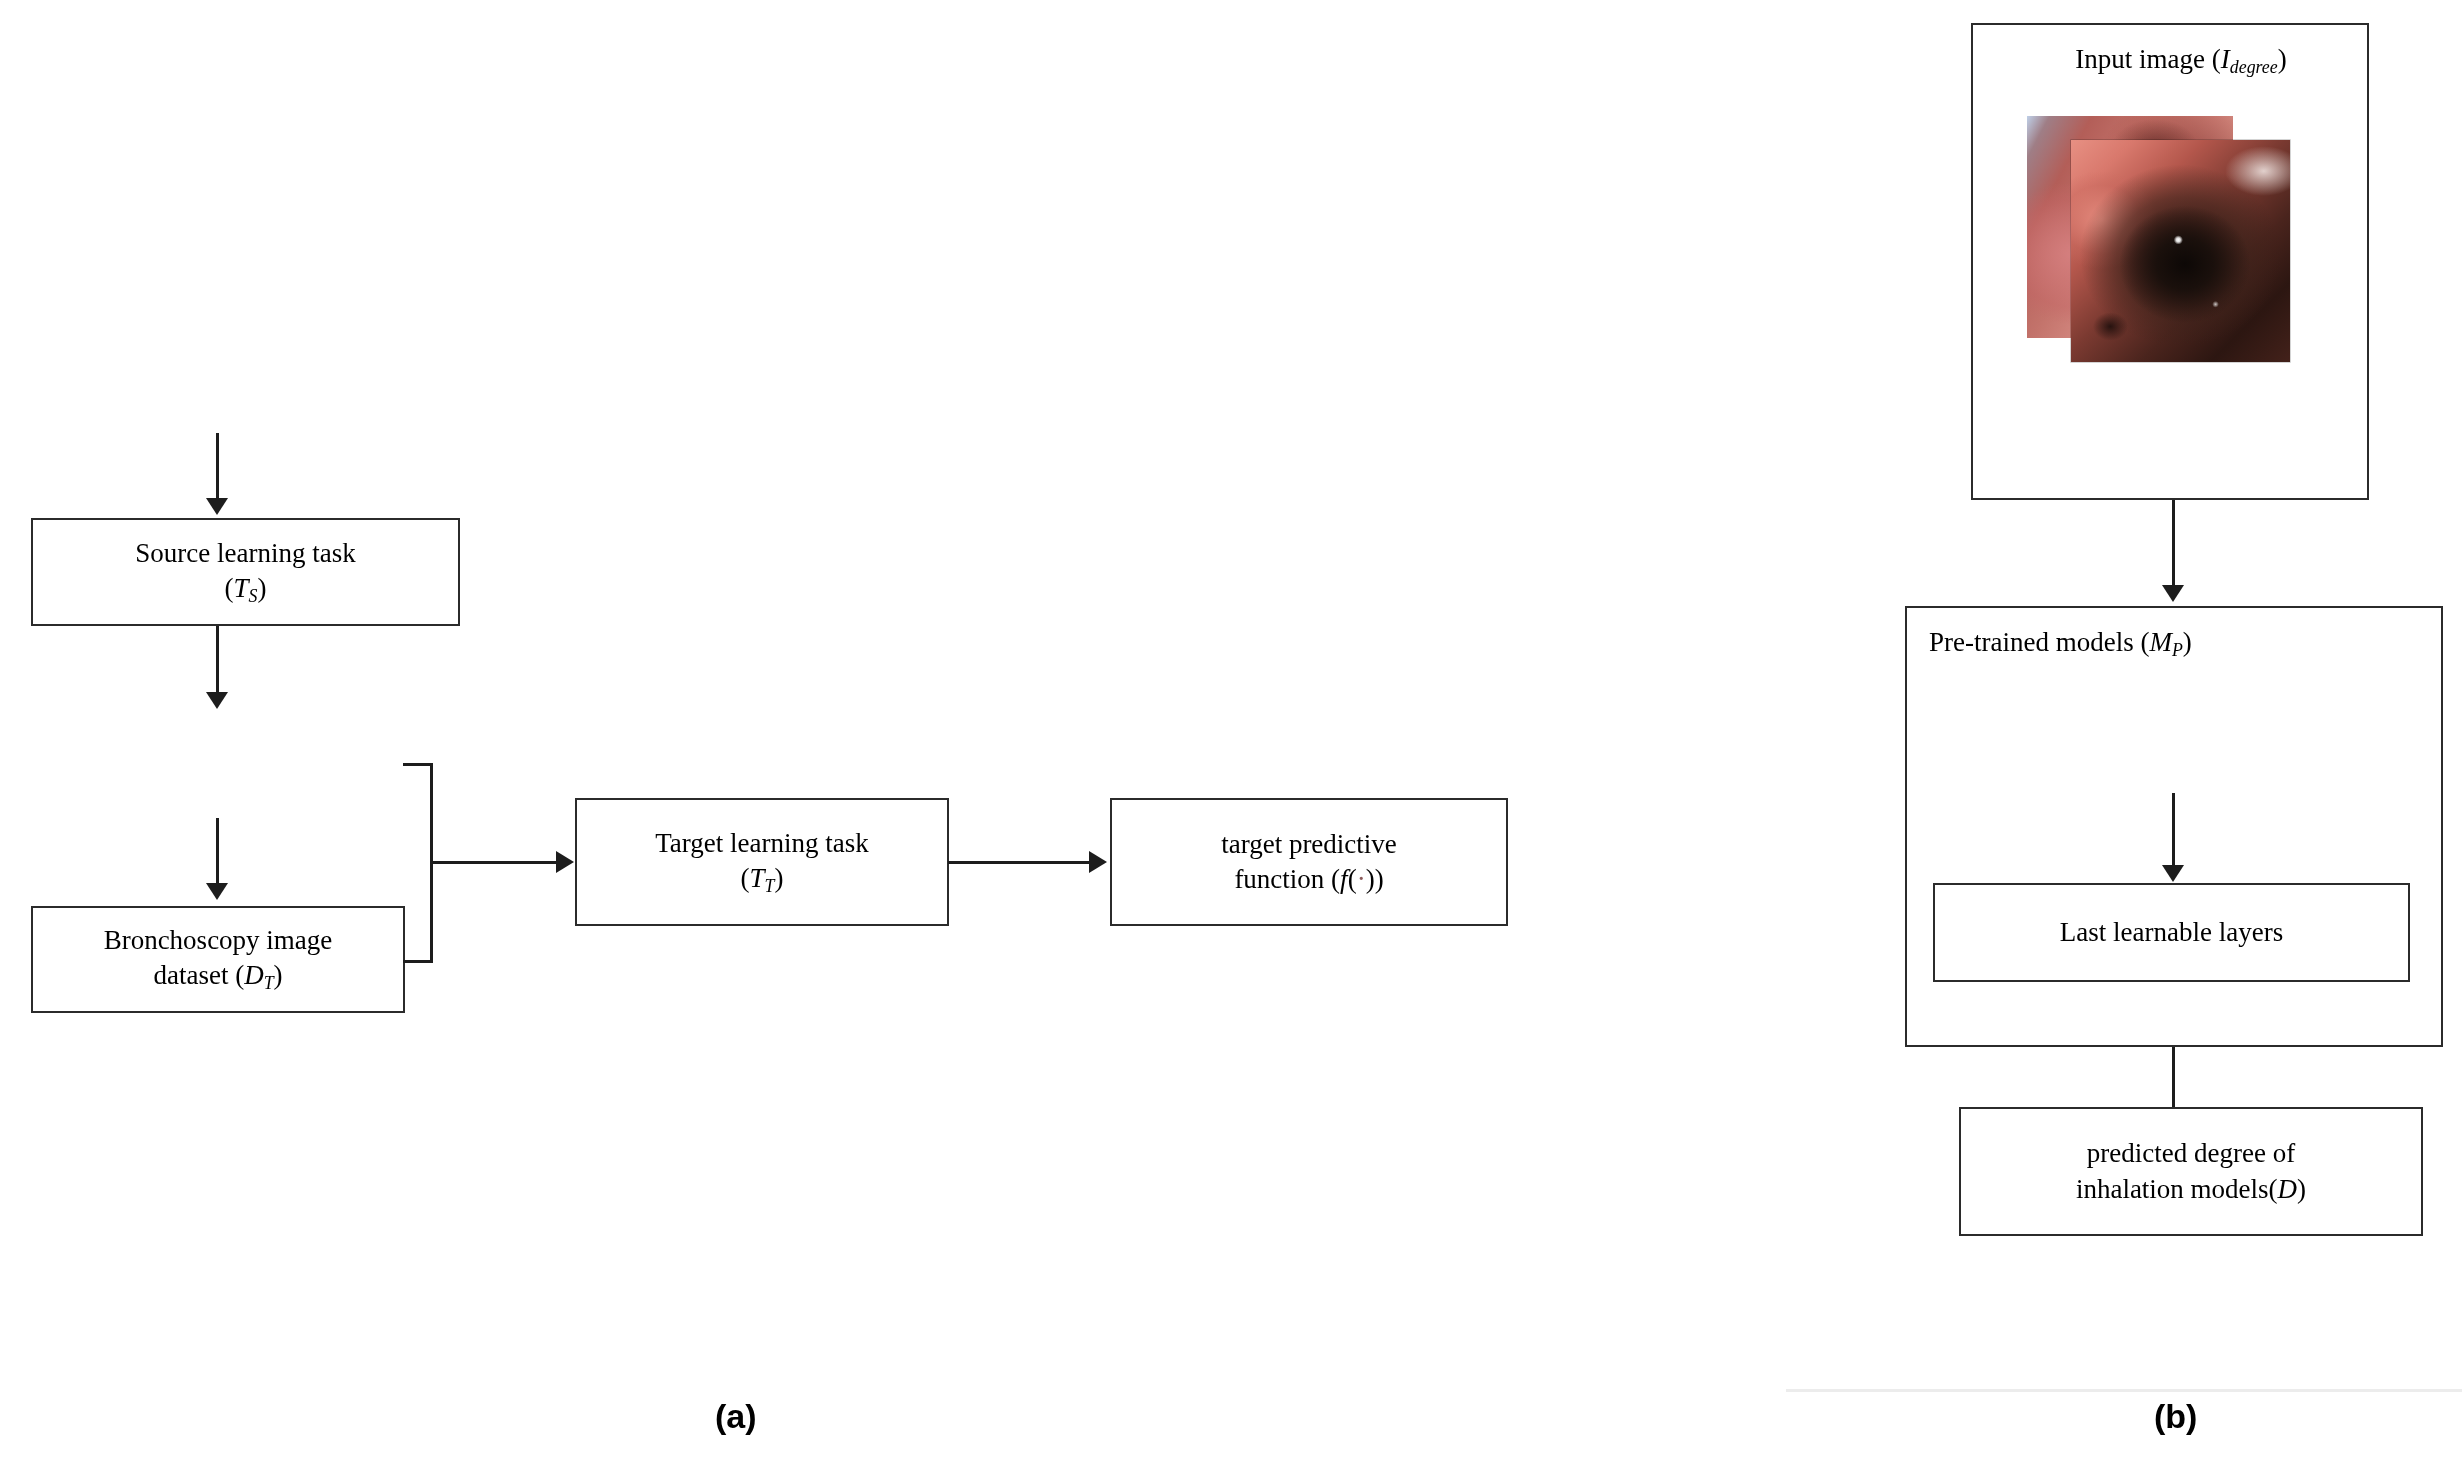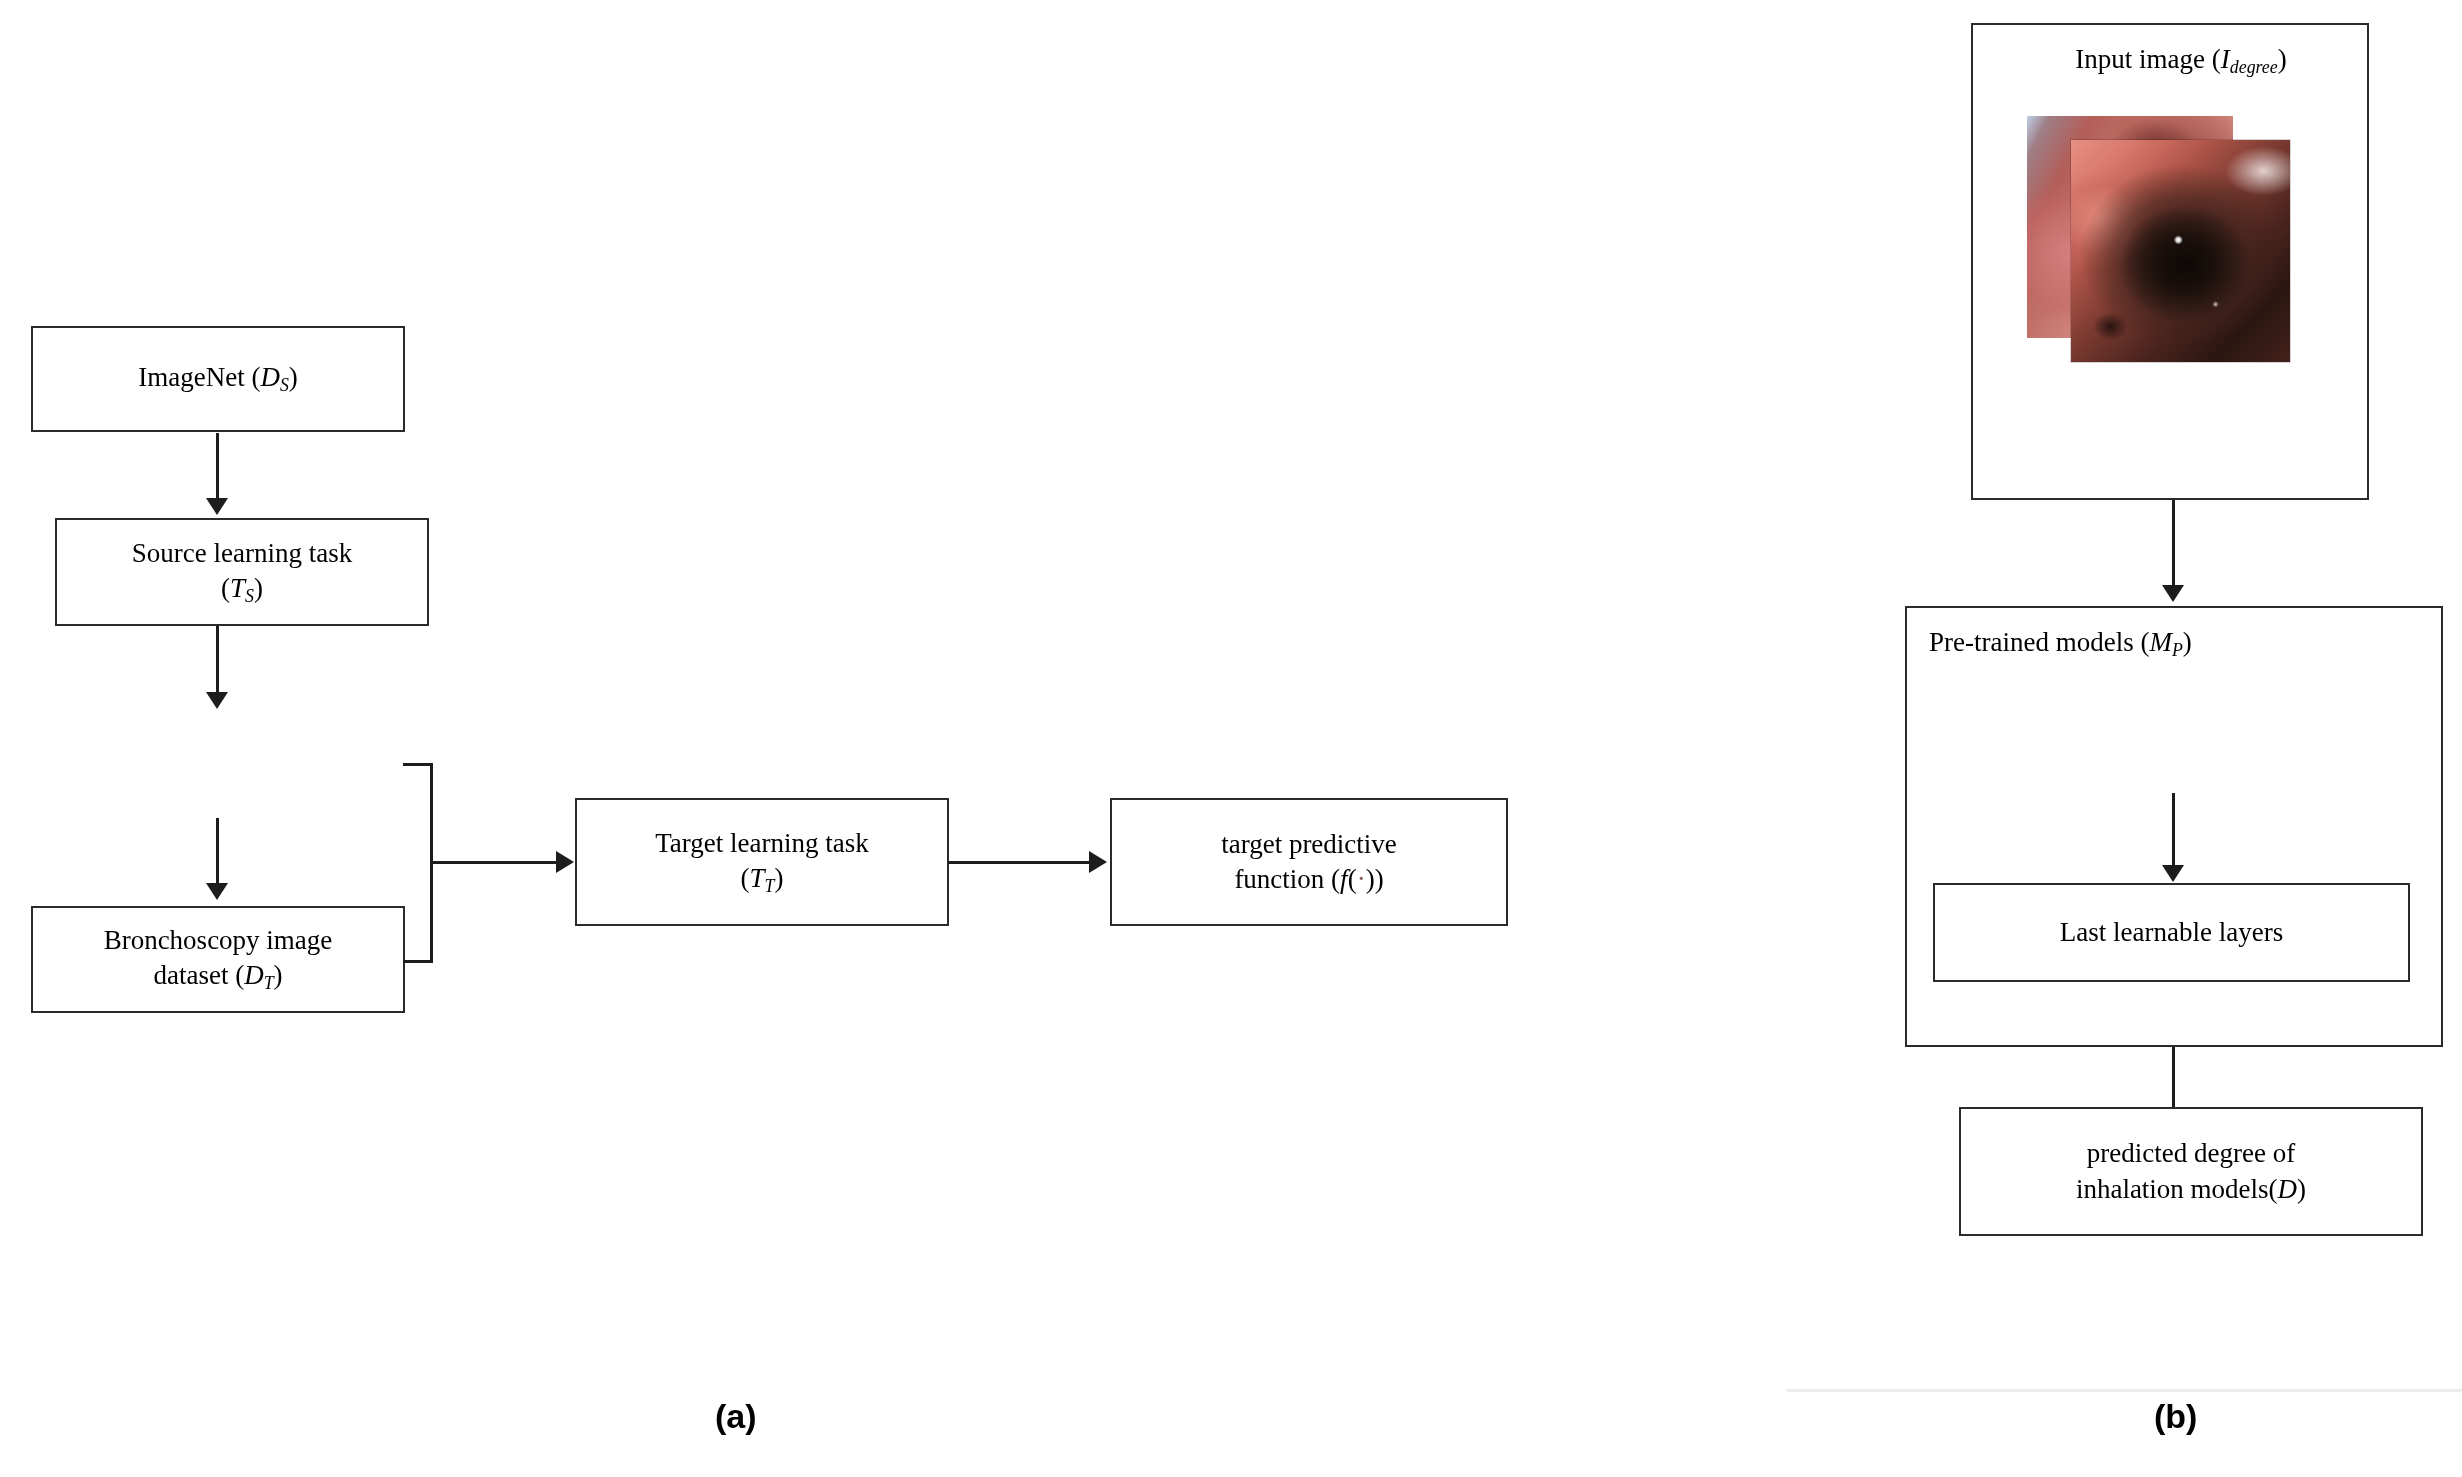--- a/index.html
+++ b/index.html
@@ -109,28 +109,25 @@
     position:absolute;
     background:#ececec;
     height:3.3px;
   }
 </style>
 </head>
 <body>
 
 <div id="canvas">
 
-  <div class="box" style="left:31px;top:326px;width:374px;height:106px;">
-    <span class="txt"><span>ImageNet (</span><span class="mi">D</span><span class="sub">S</span><span>)</span></span>
-  </div>
 
   <div class="vline" style="left:216px;top:433px;height:69px;"></div>
   <div class="arrow-down" style="left:206px;top:498px;"></div>
 
-  <div class="box" style="left:31px;top:518px;width:374px;height:108px;margin-left:24px;">
+  <div class="box" style="left:31px;top:518px;width:429px;height:108px;">
     <span class="txt"><span>Source learning task</span><br><span>(</span><span class="mi">T</span><span class="sub">S</span><span>)</span></span>
   </div>
 
   <div class="vline" style="left:216px;top:626px;height:69px;"></div>
   <div class="arrow-down" style="left:206px;top:692px;"></div>
 
 
   <div class="vline" style="left:216px;top:818px;height:69px;"></div>
   <div class="arrow-down" style="left:206px;top:883px;"></div>
 

